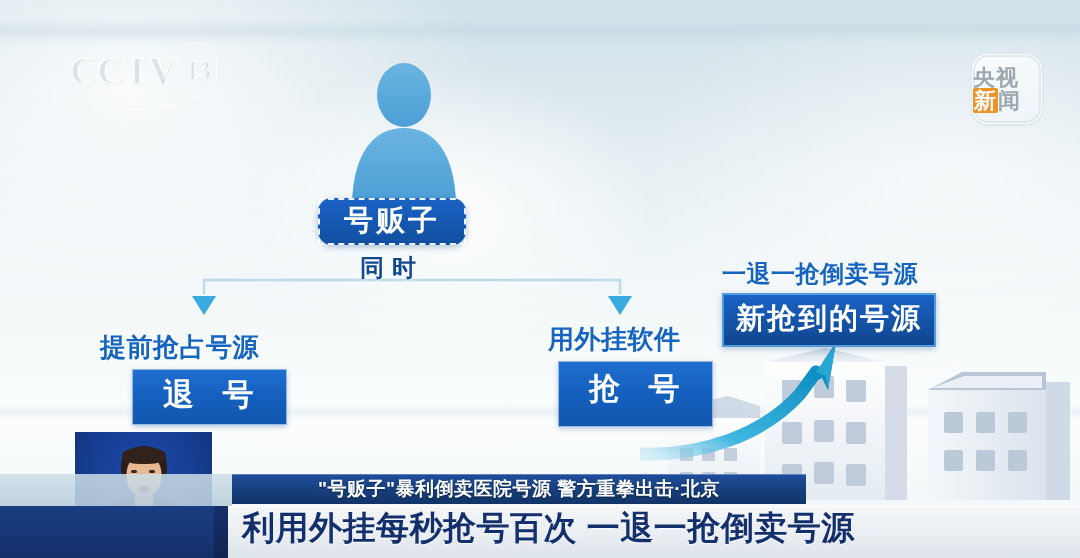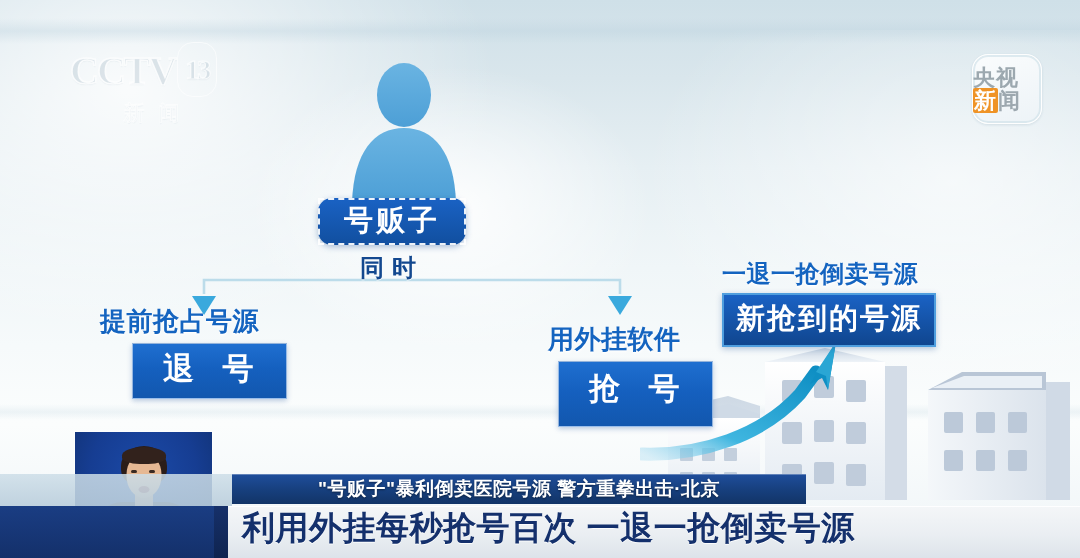--- a/index.html
+++ b/index.html
@@ -146,21 +146,21 @@
     line-height: 33px;
   }
   #label-simultaneous {
     position: absolute; left: 360px; top: 252px;
     font-size: 24px; font-weight: bold; color: #13488f;
     letter-spacing: 8px;
     text-shadow: 0 1px 0 rgba(255,255,255,.9);
   }
 
   
-  #node-left { left: 100px; top: 304px; }
+  #node-left { left: 100px; top: 330px; }
   #node-left .caption { font-size: 26px; }
   #node-left .chip {
     margin-top: 4px; margin-left: 32px;
     font-size: 31px; letter-spacing: 10px;
     padding: 4px 22px 8px 30px;
     border: 1.5px solid rgba(255,255,255,.55);
   }
 
   
   #node-right { left: 548px; top: 322px; }

